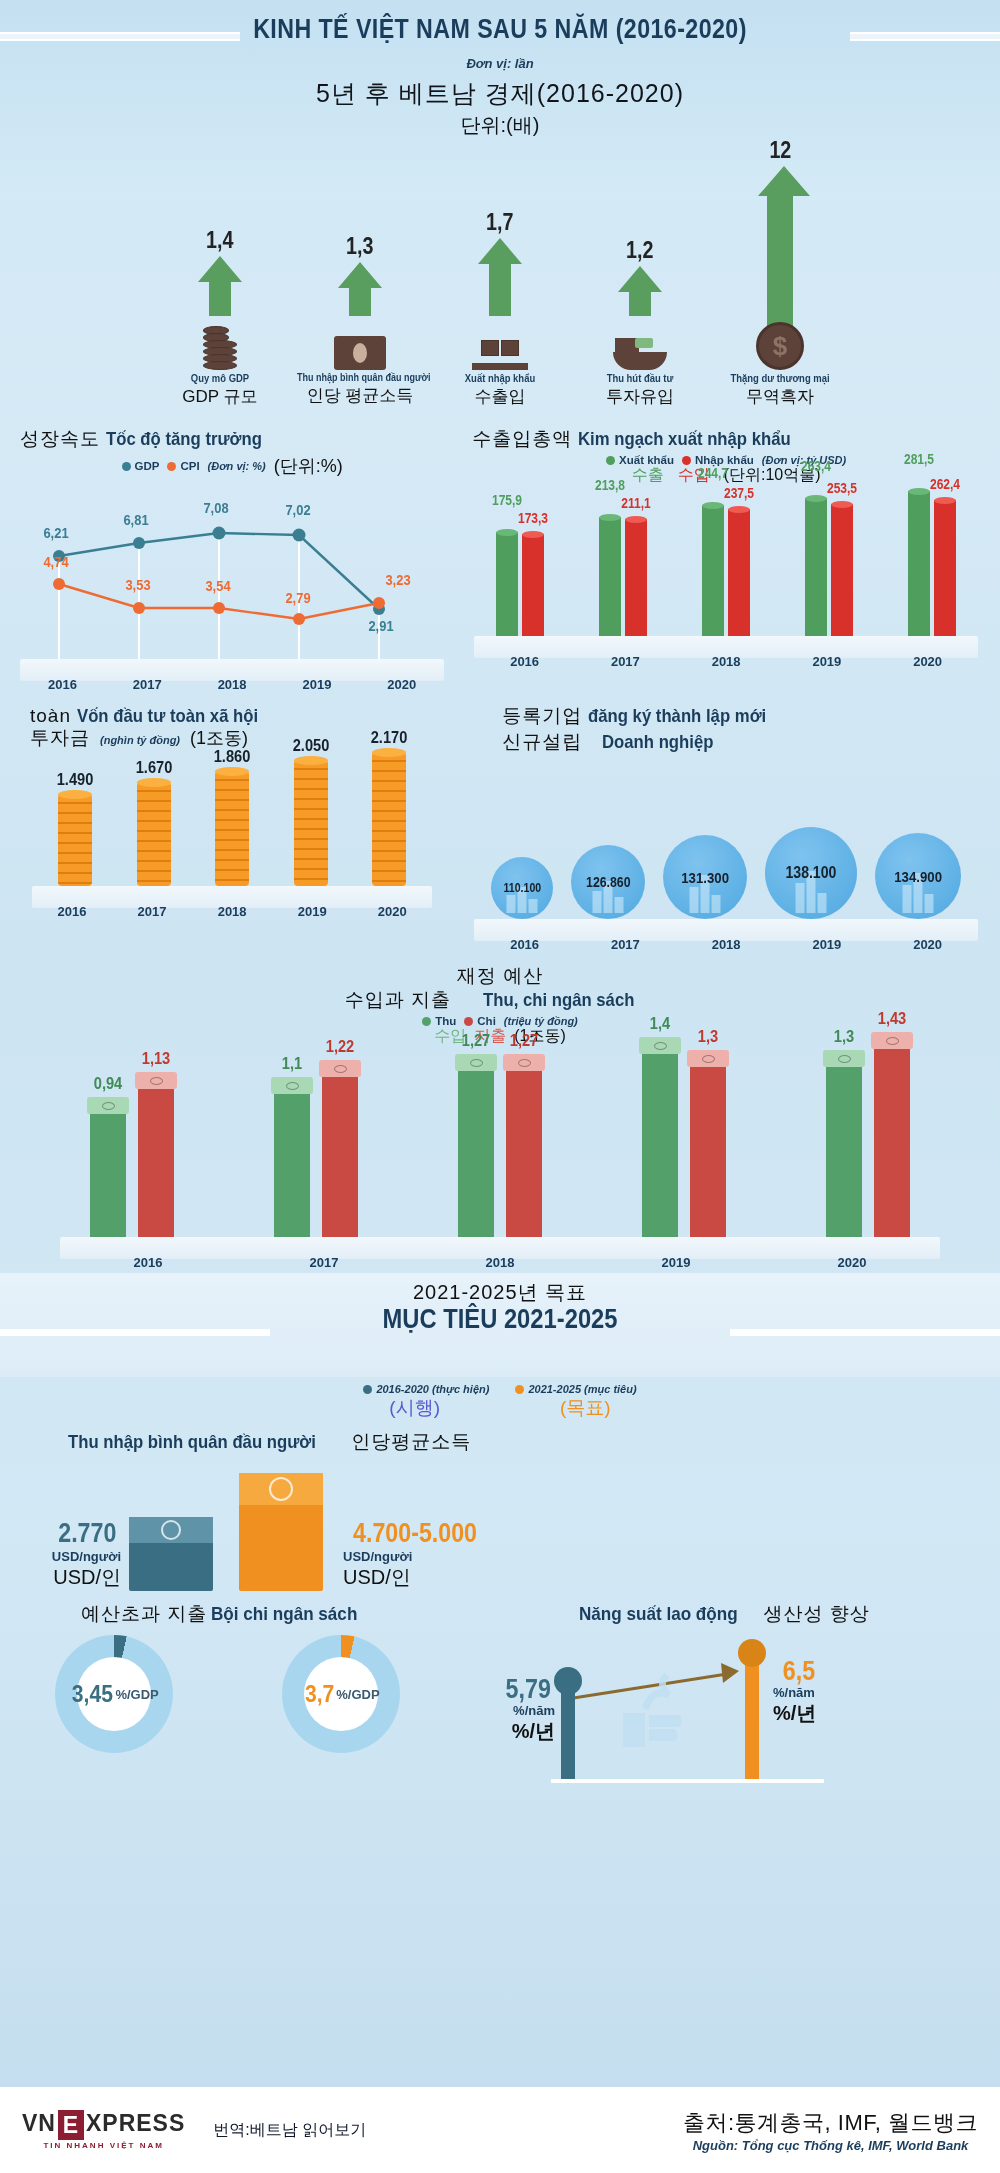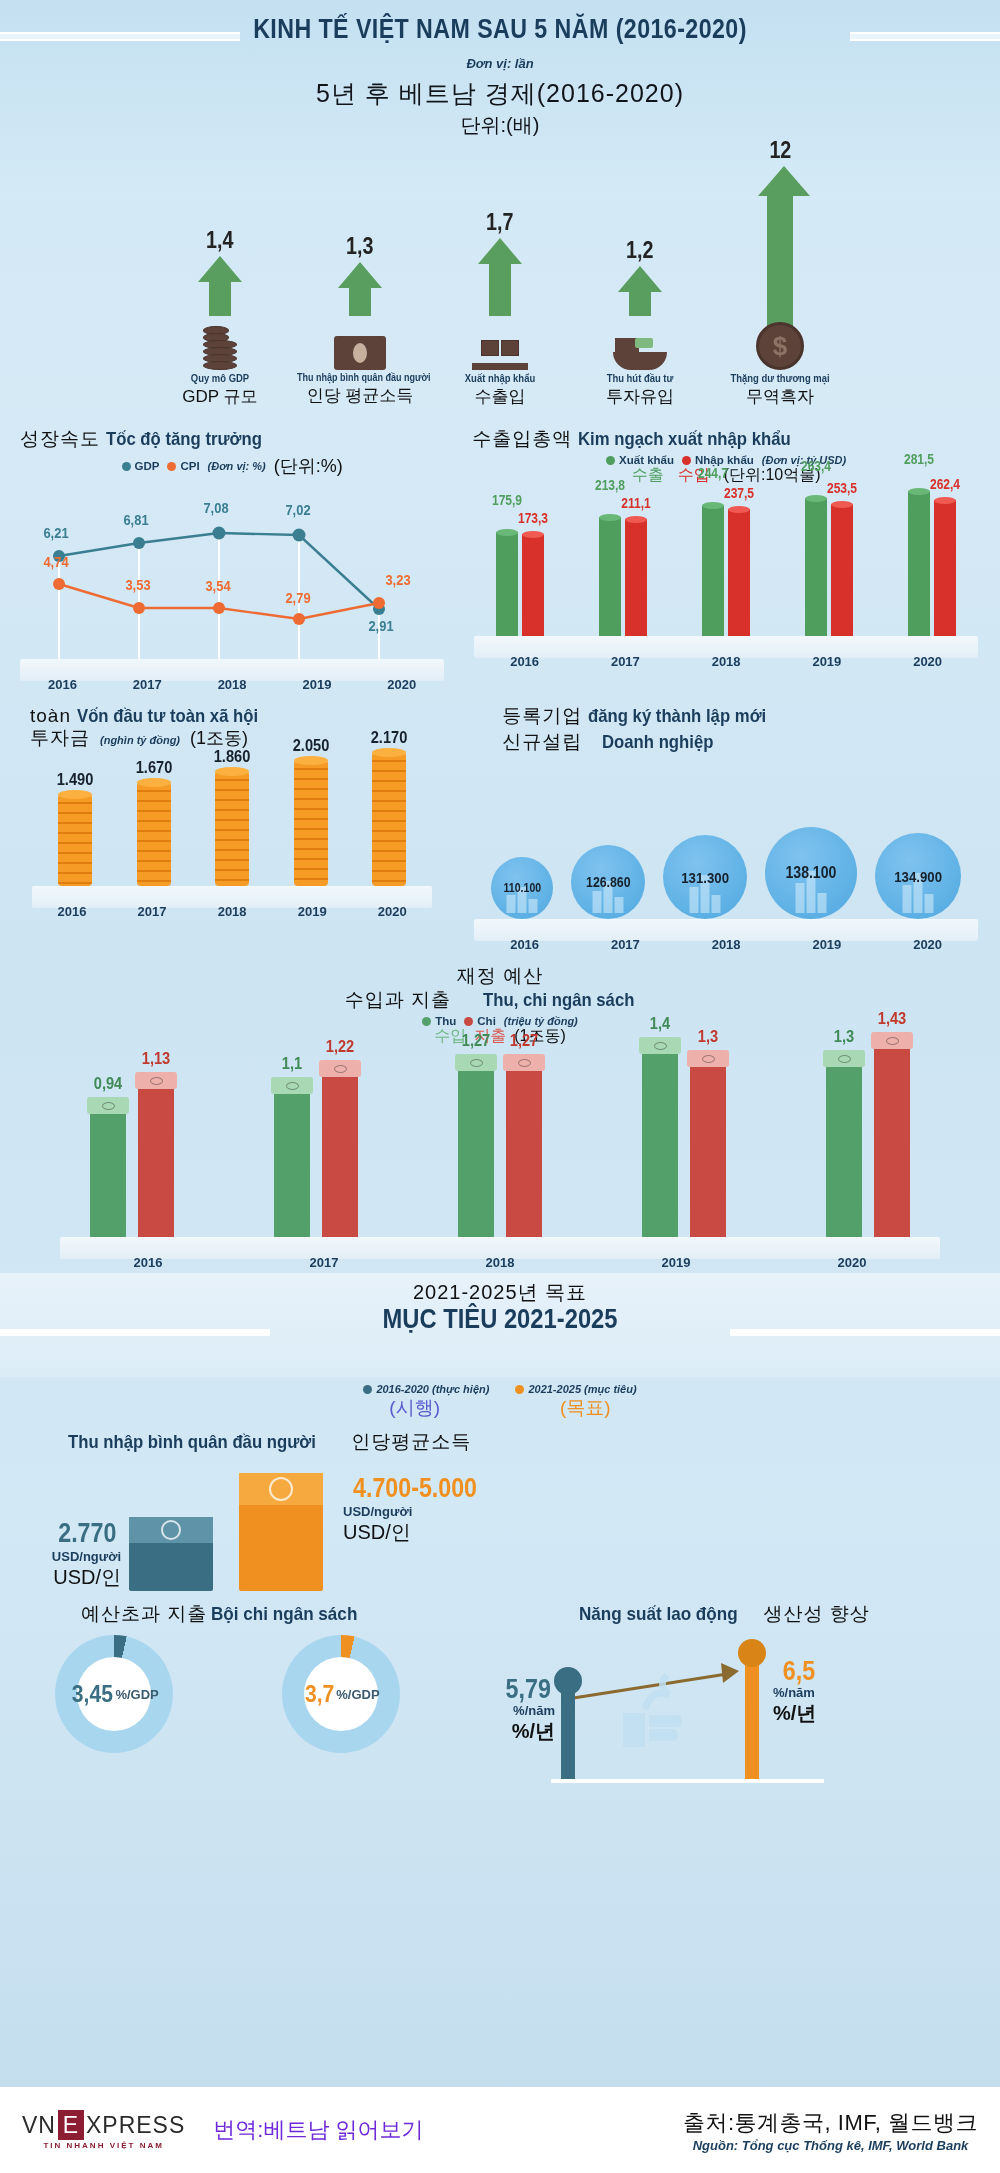--- a/index.html
+++ b/index.html
@@ -370,24 +370,24 @@
   .pnum{font-size:27px;font-weight:bold;font-family:"Liberation Sans Narrow","Liberation Sans",sans-serif;transform:scaleX(0.86);line-height:1;}
   .pvi{font-size:13px;font-weight:bold;color:#1b3d5c;font-family:"Liberation Sans Narrow","Liberation Sans",sans-serif;}
   .pko{font-size:20px;font-weight:bold;color:#111;}
 
   
   .footer{
     position:absolute;bottom:0;left:0;right:0;height:86px;background:#ffffff;
     display:flex;align-items:center;padding:0 22px;
   }
   .logo{display:flex;flex-direction:column;align-items:center;}
-  .logo .lrow{display:flex;align-items:center;color:#2b2b2b;font-weight:normal;font-size:23px;letter-spacing:1px;font-family:"Liberation Sans Narrow","Liberation Sans",sans-serif;}
+  .logo .lrow{display:flex;align-items:flex-start;color:#2b2b2b;font-weight:bold;font-size:23px;letter-spacing:1px;font-family:"Liberation Sans Narrow","Liberation Sans",sans-serif;}
   .logo .ebox{background:#8c1d33;color:#fff;width:26px;height:30px;display:flex;align-items:center;justify-content:center;margin:0 2px;border:2px solid #8c1d33;}
   .logo .tag{font-size:8px;letter-spacing:2px;color:#8c1d33;font-weight:bold;margin-top:1px;}
-  .trans-ko{font-size:22px;color:#6d28d9;margin-left:28px;}
+  .trans-ko{font-size:16px;color:#0f172a;margin-left:28px;}
   .src{margin-left:auto;text-align:center;}
   .src-ko{font-size:22px;color:#111;letter-spacing:0.5px;}
   .src-vi{font-size:13px;font-style:italic;font-weight:bold;color:#1b3d5c;font-family:"Liberation Sans Narrow","Liberation Sans",sans-serif;}
 </style>
 </head>
 <body>
 
 <div class="page">
 
   <div class="header">
@@ -925,21 +925,21 @@
             <div class="usdnum" style="color:#3a6e82">2.770</div>
             <div class="usdvi">USD/người</div>
             <div class="usdko">USD/인</div>
           </div>
           <div class="billbig" style="height:74px;background:#3a6e82">
               <div class="head" style="background:#5f93a8;height:26px">
                 <span class="oo" style="width:20px;height:20px"></span>
               </div>
             </div>
         </div>
-        <div style="display:flex;align-items:flex-start;gap:20px">
+        <div style="display:flex;align-items:flex-end;gap:20px">
           <div class="billbig" style="height:118px;background:#ef9020">
               <div class="head" style="background:#f5a93f;height:32px">
                 <span class="oo" style="width:24px;height:24px"></span>
               </div>
             </div>
           <div>
             <div class="usdnum" style="color:#ef9020">4.700-5.000</div>
             <div class="usdvi">USD/người</div>
             <div class="usdko">USD/인</div>
           </div>

